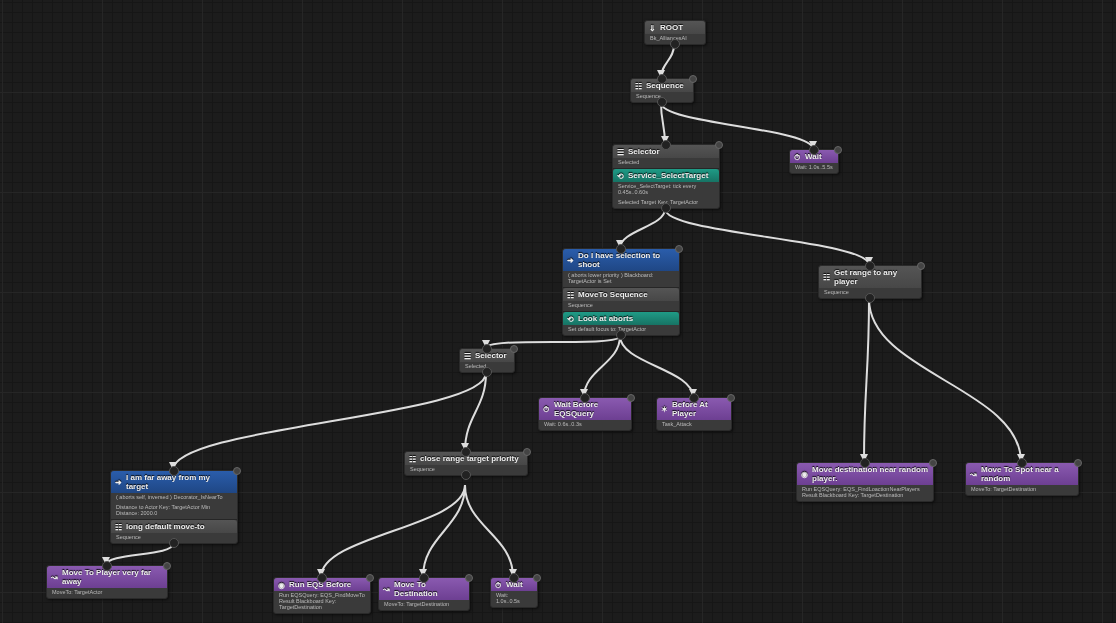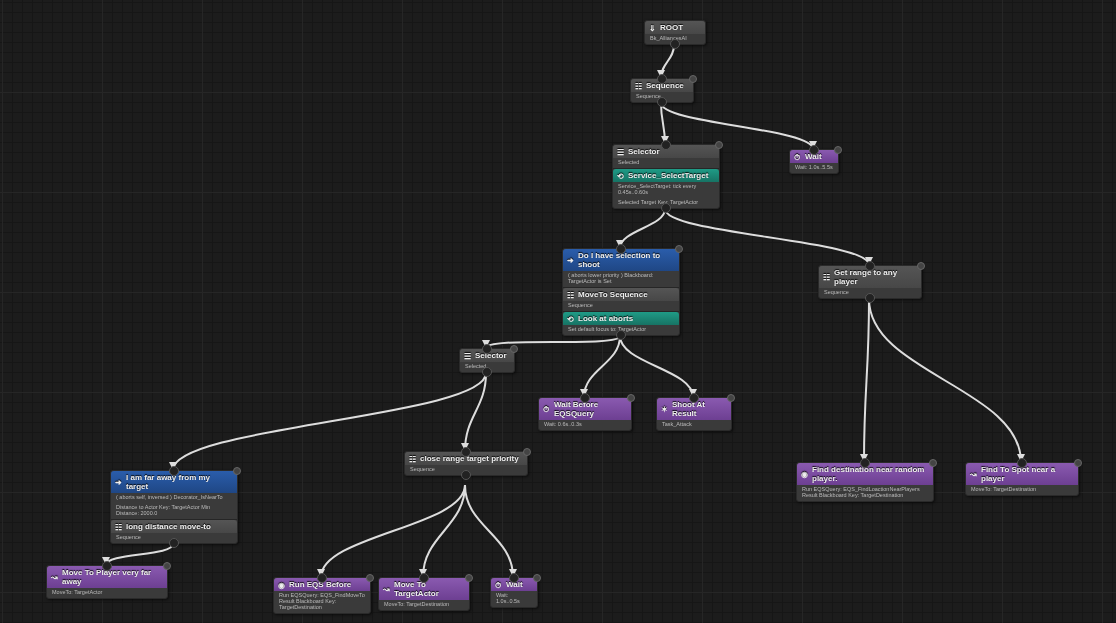--- a/index.html
+++ b/index.html
@@ -189,42 +189,42 @@
           </div>
           <div class="sub">Wait: 0.6s..0.3s</div>
         </div>
         <div class="pin in"></div>
         <div class="dbg"></div>
       </div>
       <div class="node" style="left: 656px; top: 397px; width: 74px;">
         <div class="c-purple">
           <div class="titlebar">
             <span class="ico">✶</span>
-            <span>Shoot At Result</span>
+            <span>Before At Player</span>
           </div>
           <div class="sub">Task_Attack</div>
         </div>
         <div class="pin in"></div>
         <div class="dbg"></div>
       </div>
       <div class="node" style="left: 110px; top: 470px; width: 126px;">
         <div class="c-blue">
           <div class="titlebar">
             <span class="ico">➜</span>
             <span>I am far away from my target</span>
           </div>
           <div class="sub">( aborts self, inversed )
 Decorator_IsNearTo</div>
         </div>
         <div class="sub">Distance to Actor Key: TargetActor
 Min Distance: 2000.0</div>
         <div class="section c-grey">
           <div class="titlebar">
             <span class="ico">☷</span>
-            <span>long distance move-to</span>
+            <span>long default move-to</span>
           </div>
           <div class="sub">Sequence</div>
         </div>
         <div class="pin in"></div>
         <div class="pin out"></div>
         <div class="dbg"></div>
       </div>
       <div class="node" style="left: 404px; top: 451px; width: 122px;">
         <div class="c-grey">
           <div class="titlebar">
@@ -257,21 +257,21 @@
           <div class="sub">Run EQSQuery: EQS_FindMoveTo
 Result Blackboard Key: TargetDestination</div>
         </div>
         <div class="pin in"></div>
         <div class="dbg"></div>
       </div>
       <div class="node" style="left: 378px; top: 577px; width: 90px;">
         <div class="c-purple">
           <div class="titlebar">
             <span class="ico">↝</span>
-            <span>Move To TargetActor</span>
+            <span>Move To Destination</span>
           </div>
           <div class="sub">MoveTo: TargetDestination</div>
         </div>
         <div class="pin in"></div>
         <div class="dbg"></div>
       </div>
       <div class="node" style="left: 490px; top: 577px; width: 46px;">
         <div class="c-purple">
           <div class="titlebar">
             <span class="ico">⏱</span>
@@ -279,33 +279,33 @@
           </div>
           <div class="sub">Wait: 1.0s..0.5s</div>
         </div>
         <div class="pin in"></div>
         <div class="dbg"></div>
       </div>
       <div class="node" style="left: 796px; top: 462px; width: 136px;">
         <div class="c-purple">
           <div class="titlebar">
             <span class="ico">◉</span>
-            <span>Find destination near random player.</span>
+            <span>Move destination near random player.</span>
           </div>
           <div class="sub">Run EQSQuery: EQS_FindLoactionNearPlayers
 Result Blackboard Key: TargetDestination</div>
         </div>
         <div class="pin in"></div>
         <div class="dbg"></div>
       </div>
       <div class="node" style="left: 965px; top: 462px; width: 112px;">
         <div class="c-purple">
           <div class="titlebar">
             <span class="ico">↝</span>
-            <span>Find To Spot near a player</span>
+            <span>Move To Spot near a random</span>
           </div>
           <div class="sub">MoveTo: TargetDestination</div>
         </div>
         <div class="pin in"></div>
         <div class="dbg"></div>
       </div>
     </div>
 
 </div>
 

